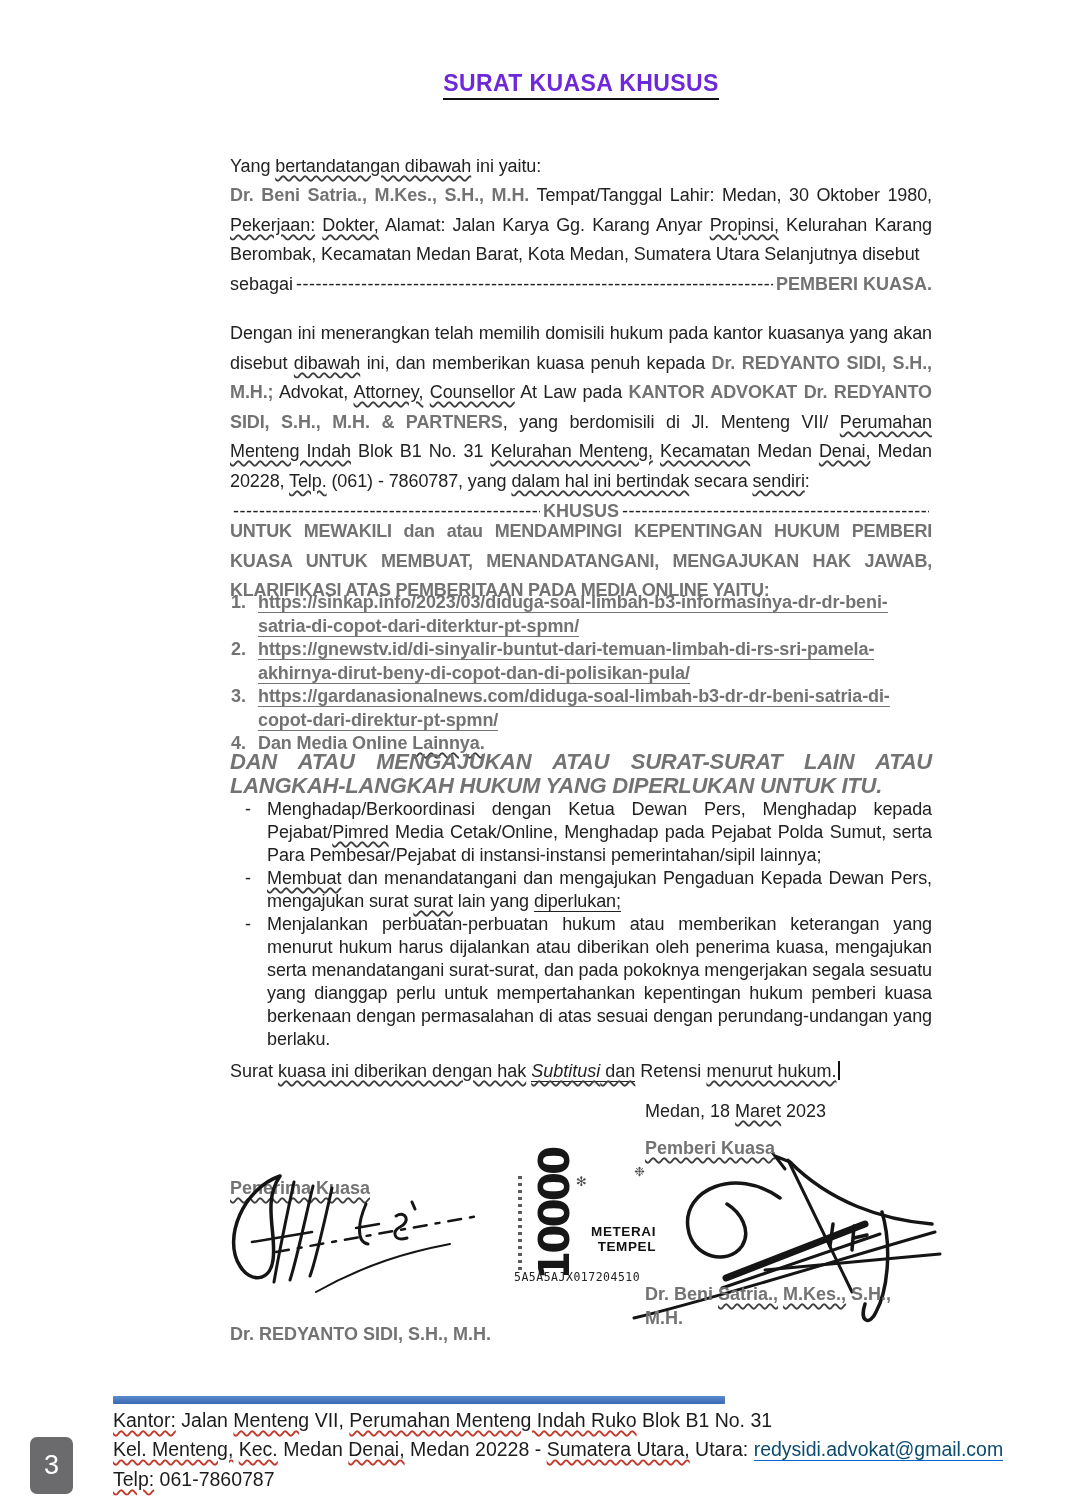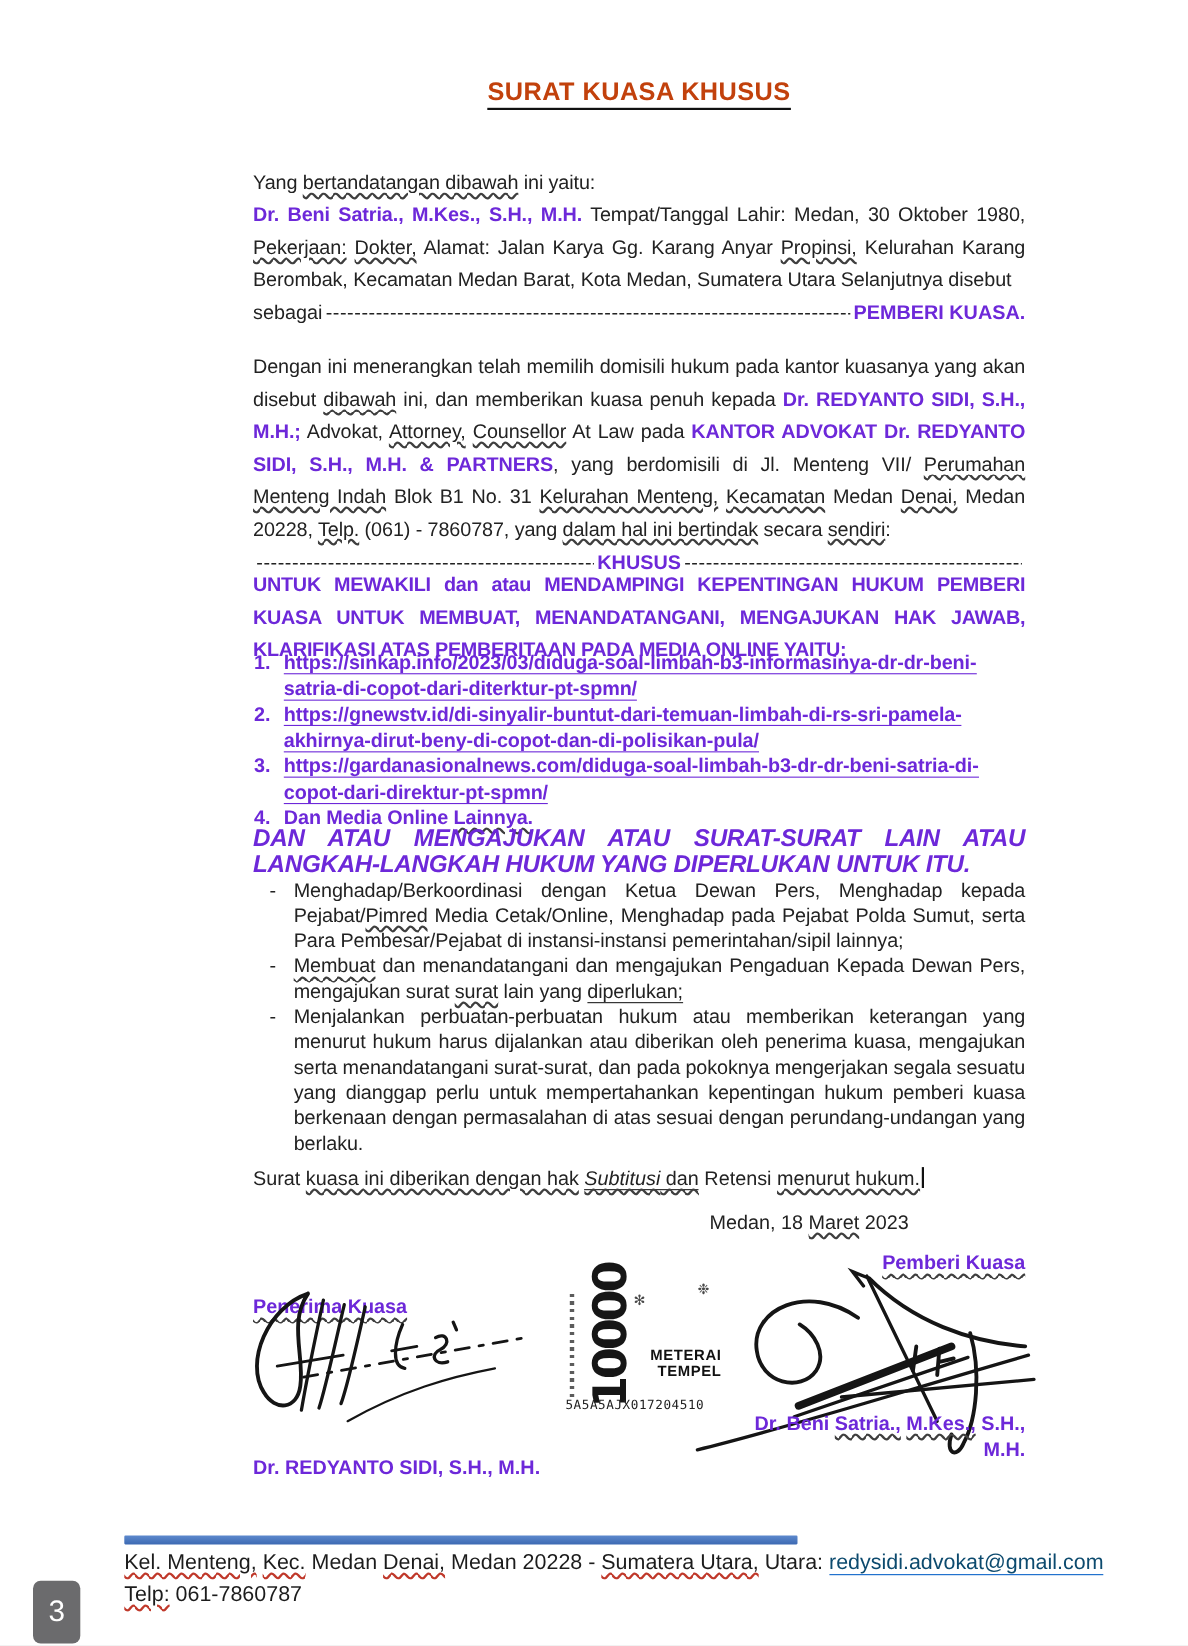--- a/index.html
+++ b/index.html
@@ -1,46 +1,46 @@
 <!DOCTYPE html>
 <html><head>
 <meta charset="utf-8">
 <style>
   html,body{margin:0;padding:0;background:#e8e8e8;}
   .page{position:relative;width:1080px;height:1496px;background:#ffffff;overflow:hidden;
         font-family:"Liberation Sans","DejaVu Sans",sans-serif;color:#222;}
   .title-row{position:absolute;left:230px;top:70px;width:702px;text-align:center;}
-  .title{display:inline-block;font-size:23px;font-weight:700;color:#c2410c;
+  .title{display:inline-block;font-size:23px;font-weight:700;color:#6d28d9;
          border-bottom:2.5px solid #111;padding-bottom:1px;letter-spacing:.4px;}
   .content{position:absolute;left:230px;top:16px;width:702px;height:1496px;}
   .sec{position:absolute;left:0;width:702px;}
   .j{text-align:justify;}
   .intro,.p{font-size:18px;line-height:29.5px;letter-spacing:-.1px;}
   .p2c{font-size:22px;line-height:24px;letter-spacing:-.25px;font-style:italic;}
   .headc{font-size:18px;line-height:29.5px;letter-spacing:-.25px;}
   .flexline{display:flex;align-items:baseline;font-size:18px;line-height:29.5px;}
   .fill{flex:1;overflow:hidden;white-space:nowrap;margin:0 3px;color:#222;letter-spacing:.5px;}
-  .b{font-weight:700;color:#6d28d9;}
+  .b{font-weight:700;color:#737373;}
   .i{font-style:italic;}
   .u{border-bottom:1.7px solid currentColor;}
   .w{text-decoration-line:underline;text-decoration-style:wavy;
      text-decoration-color:#3f3f3f;text-decoration-thickness:1.5px;text-underline-offset:2.5px;}
   .lnk{color:#0c4a6e;border-bottom:1.5px solid #0a63c9;}
   .footer .w{text-decoration-color:#c0392b;}
   .cursor{display:inline-block;width:1.6px;height:19px;background:#111;vertical-align:-3px;margin-left:2px;}
   .list .li{position:relative;padding-left:28px;margin:0;}
   .list .num{position:absolute;left:1px;top:0;font-size:18px;line-height:23.5px;}
   .list .txt{font-size:18px;line-height:23.5px;letter-spacing:-.1px;}
   .bullets .bl{position:relative;padding-left:37px;}
   .bullets .dash{position:absolute;left:15px;top:0;font-size:18px;line-height:23px;}
   .bullets .txt{font-size:18px;line-height:23px;letter-spacing:-.1px;}
   .single{font-size:18px;line-height:23px;}
   .row{display:flex;}
   .colL{width:415px;font-size:18px;line-height:24px;margin-top:40px;}
-  .colR{flex:1;font-size:18px;line-height:24px;text-align:right;}
+  .colR{flex:1;font-size:18px;line-height:24px;}
   .rightcol{margin-left:415px;font-size:18px;line-height:24px;}
   .sigzone{height:130px;}
   .sigsvg{position:absolute;pointer-events:none;}
   .stamp{position:absolute;left:288px;top:2px;width:155px;height:128px;color:#1a1a1a;}
   .stamp .micro{position:absolute;left:0;top:12px;width:4px;height:94px;
      background:repeating-linear-gradient(#333 0 3px,transparent 3px 7px);opacity:.8;}
   .stamp .amount{position:absolute;left:12px;top:116px;transform:rotate(-90deg);transform-origin:0 0;
      font-weight:700;font-size:42px;letter-spacing:-3px;color:#161616;font-family:"DejaVu Sans",sans-serif;}
   .stamp .mlabel{position:absolute;left:62px;top:60px;width:76px;text-align:right;
      font-weight:700;font-size:13.5px;line-height:15px;letter-spacing:.6px;color:#111;}
@@ -181,19 +181,20 @@
     <div class="sec row" style="top:1266px">
       <div class="colL rich"><span class="b">Dr. REDYANTO SIDI, S.H., M.H.</span></div>
       <div class="colR rich"><span class="b">Dr. Beni </span><span class="b w">Satria.,</span><span class="b"> </span><span class="b w">M.Kes.,</span><span class="b"> S.H., M.H.</span></div>
     </div>
 
   </div>
 
   <div class="footer-bar"></div>
 
   <div class="footer">
+    <div class="fl rich"><span class="w">Kantor:</span><span> Jalan </span><span class="w">Menteng</span><span> VII, </span><span class="w">Perumahan Menteng Indah Ruko</span><span> Blok B1 No. 31</span></div>
     <div class="fl rich"><span class="w">Kel. Menteng,</span><span> </span><span class="w">Kec.</span><span> Medan </span><span class="w">Denai,</span><span> Medan 20228 - </span><span class="w">Sumatera Utara,</span><span> Utara: </span><span class="lnk">redysidi.advokat@gmail.com</span></div>
     <div class="fl rich"><span class="w">Telp:</span><span> 061-7860787</span></div>
   </div>
 
   <div class="badge">3</div>
 
 </div>
 
 </body></html>

